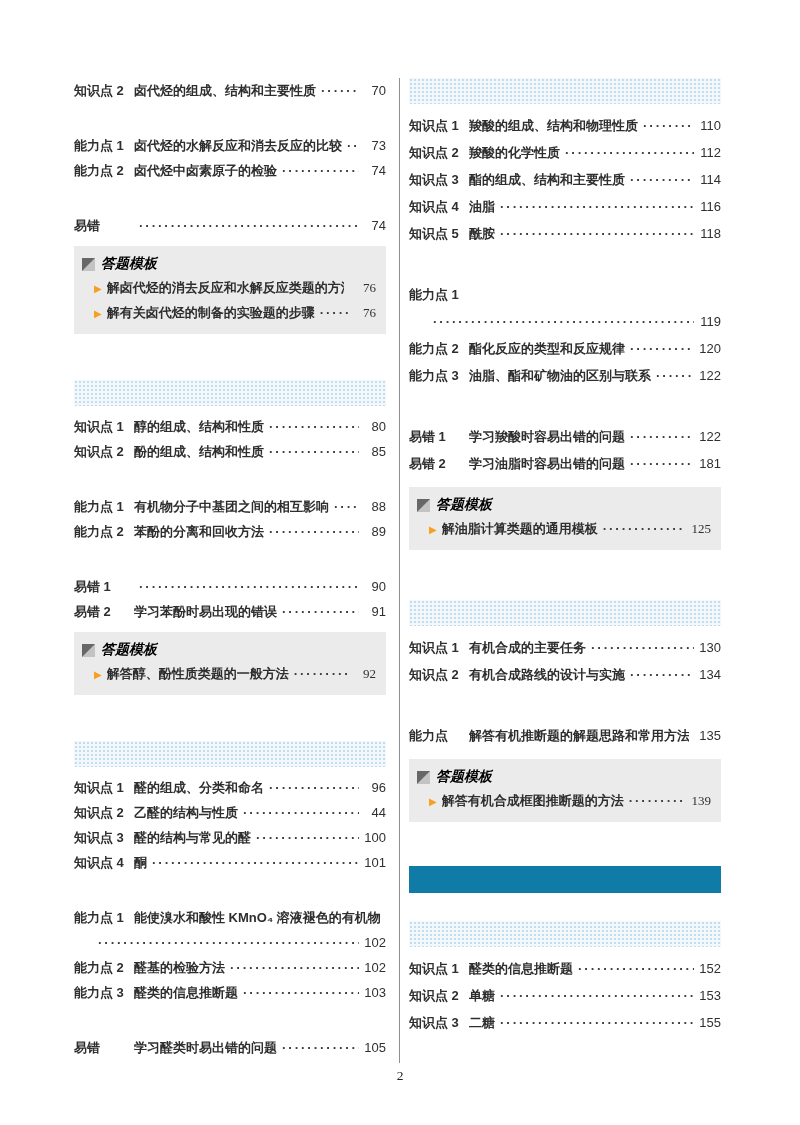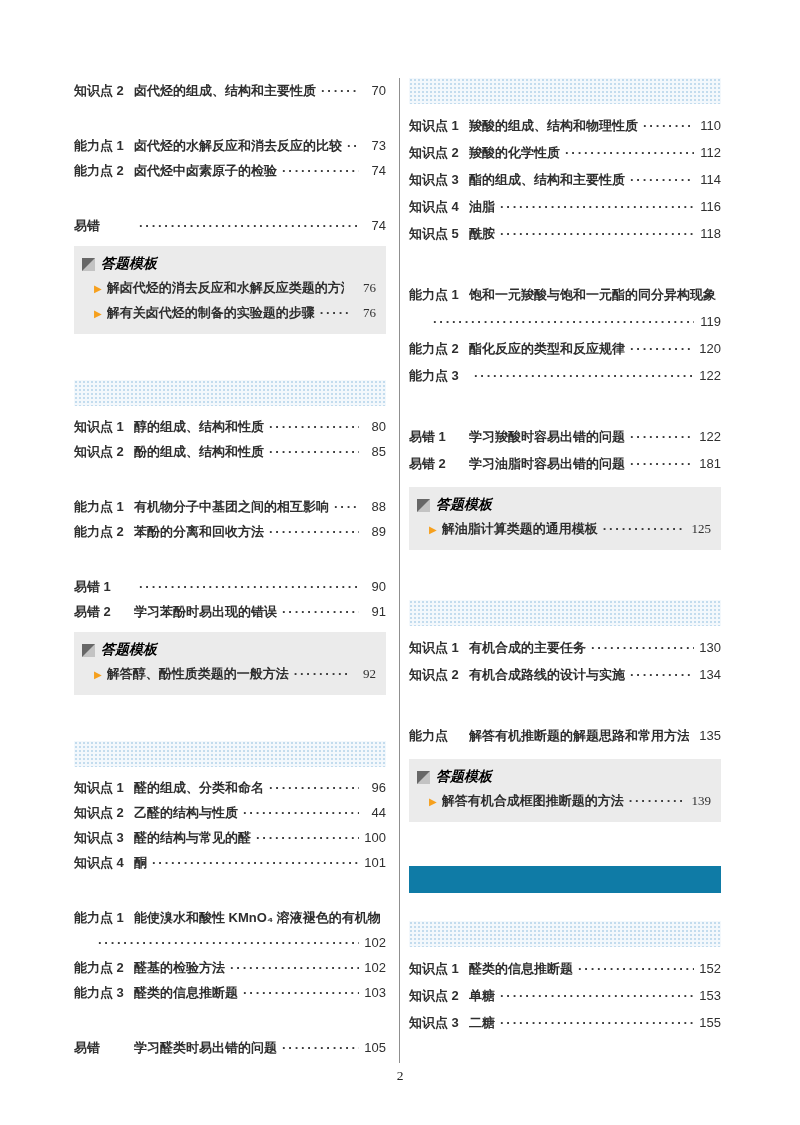--- a/index.html
+++ b/index.html
@@ -255,35 +255,35 @@
     <span class="label">知识点 5</span>
     <span class="title">酰胺</span>
     <span class="leader">················································································</span>
     <span class="pagenum">118</span>
   </div>
       </div>
       <div class="entries block">
         <div>
     <div class="toc-row">
       <span class="label">能力点 1</span>
-      <span class="title">饱和一元羧酸与饱和一元酯的同分异构现象</span>
     </div>
     <div class="toc-row wrap-cont">
       <span class="leader">················································································</span>
       <span class="pagenum">119</span>
     </div>
   </div>
         <div class="toc-row">
     <span class="label">能力点 2</span>
     <span class="title">酯化反应的类型和反应规律</span>
     <span class="leader">················································································</span>
     <span class="pagenum">120</span>
   </div>
         <div class="toc-row">
     <span class="label">能力点 3</span>
+    <span class="title">油脂、酯和矿物油的区别与联系</span>
     <span class="leader">················································································</span>
     <span class="pagenum">122</span>
   </div>
       </div>
       <div class="entries block">
         <div class="toc-row">
     <span class="label">易错 1</span>
     <span class="title">学习羧酸时容易出错的问题</span>
     <span class="leader">················································································</span>
     <span class="pagenum">122</span>

